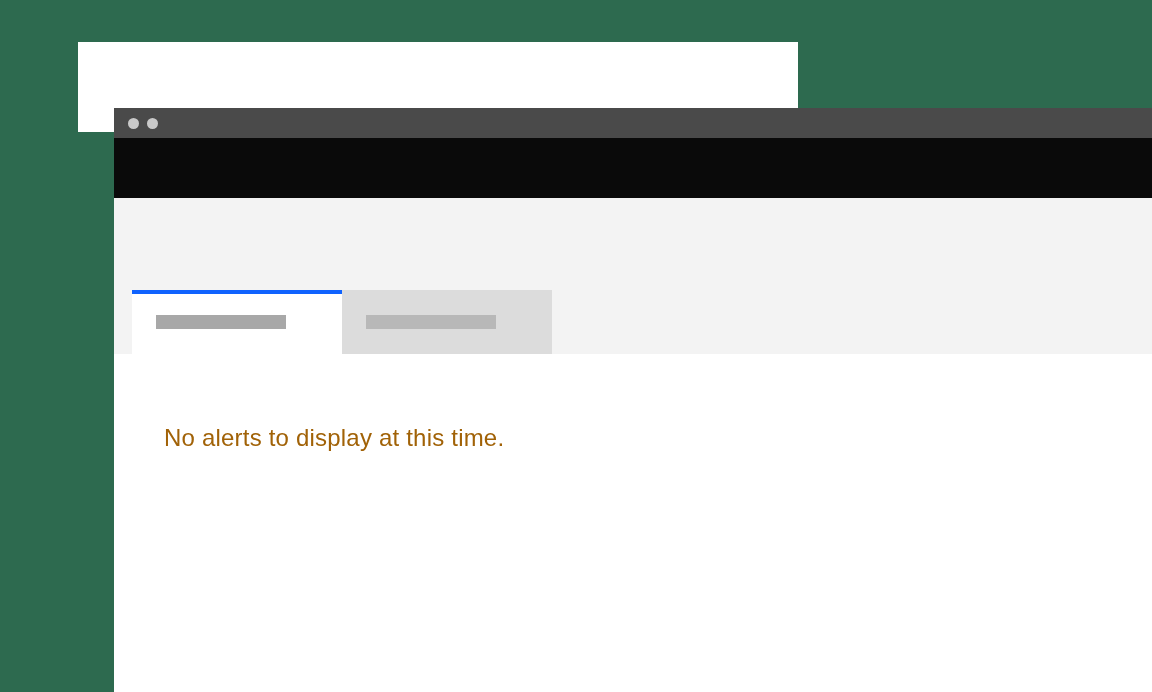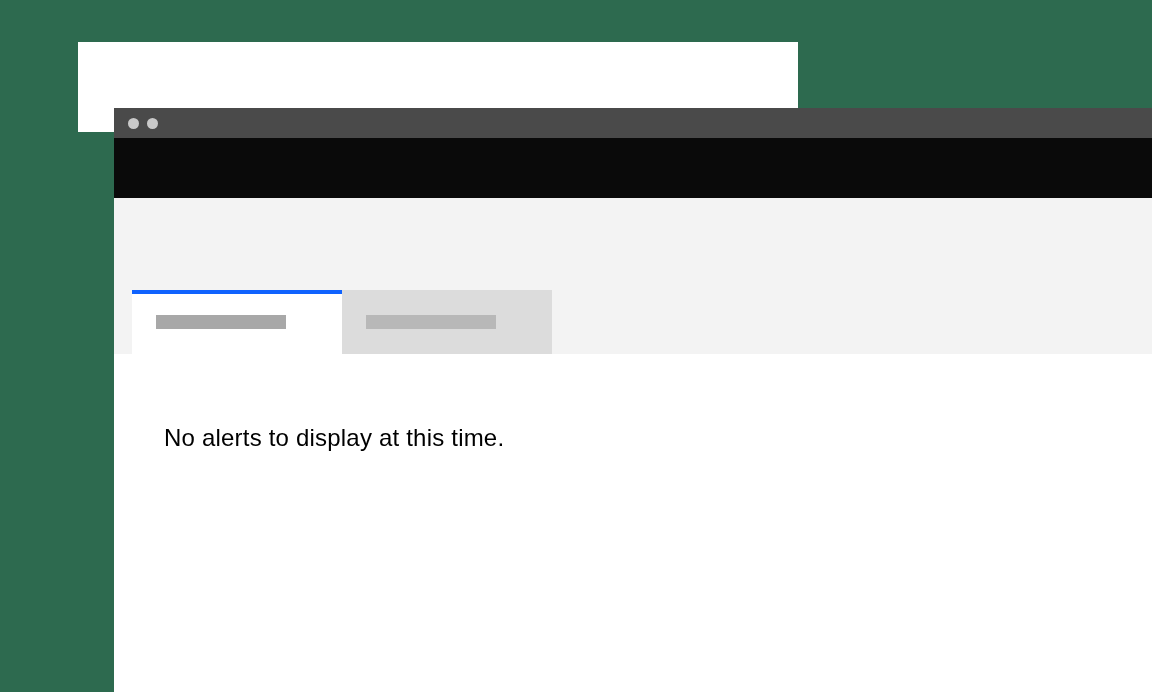--- a/index.html
+++ b/index.html
@@ -95,21 +95,21 @@
     .tab.inactive .tab-placeholder {
       background: #b8b8b8;
     }
     .content {
       flex: 1;
       background: #ffffff;
       padding: 70px 50px;
     }
     .empty-message {
       font-size: 24px;
-      color: #000000;
+      color: #a16207;
       font-weight: 400;
       letter-spacing: 0.2px;
     }
   </style>
 </head>
 <body>
 
 <div class="back-card"></div>
 
 <div class="browser-window">

